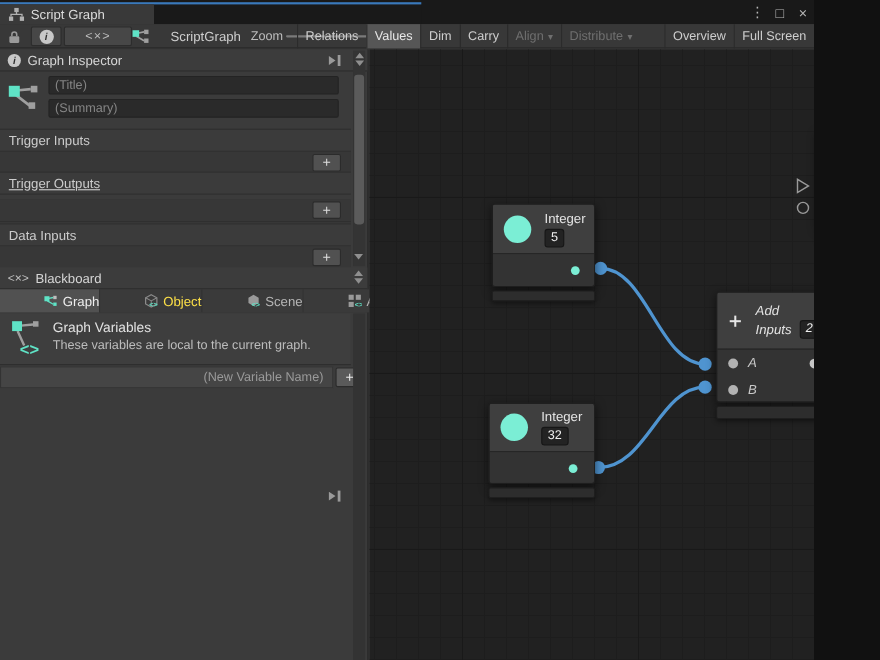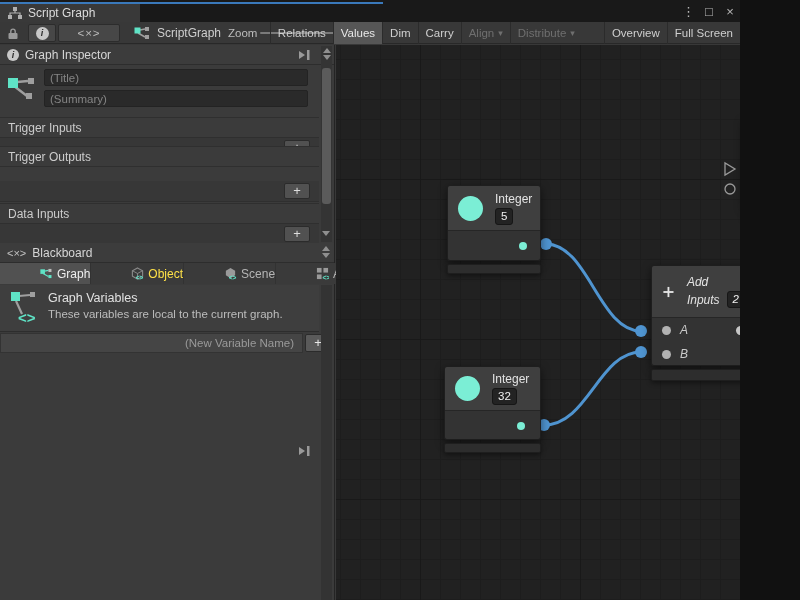--- a/index.html
+++ b/index.html
@@ -16,21 +16,21 @@
   .win-controls span { cursor:default; width:12px; text-align:center; }
 
   
   .toolbar { position:absolute; top:22px; left:0; right:0; height:22px; background:#383838; border-bottom:1px solid #282828; }
   .tbtn { display:flex; align-items:center; justify-content:center; height:22px; color:#cfcfcf; font-size:11.5px; }
   .lock-cell { position:absolute; left:0; top:0; width:26px; }
   .raised { background:#474747; border:1px solid #2c2c2c; border-radius:2px; position:absolute; top:2px; height:18px; }
   .info-btn { left:28px; width:28px; }
   .anglex-btn { left:58px; width:62px; color:#bdbdbd; letter-spacing:1px; }
   .info-circle { width:13px; height:13px; border-radius:50%; background:#c8c8c8; color:#2d2d2d; font-size:9px; font-weight:bold; display:flex; align-items:center; justify-content:center; font-style:italic; }
-  .breadcrumb { position:absolute; left:134px; top:0; height:22px; display:flex; align-items:center; gap:6px; color:#cfcfcf; }
+  .breadcrumb { position:absolute; left:120px; top:0; height:22px; display:flex; align-items:center; gap:18px; color:#cfcfcf; }
   .zoom-label { position:absolute; left:228px; top:0; height:22px; display:flex; align-items:center; color:#bdbdbd; font-size:11.5px; }
   .slider-track { position:absolute; left:260px; top:10px; width:90px; height:2px; background:#7a7a7a; border-radius:1px; }
   .slider-handle { position:absolute; left:341px; top:5px; width:12px; height:12px; border-radius:50%; background:#8f8f8f; }
   .zoom-value { position:absolute; left:358px; top:0; height:22px; display:flex; align-items:center; color:#bdbdbd; font-size:11px; }
   .tb-buttons { position:absolute; right:0; top:0; height:22px; display:flex; }
   .tb-buttons .tbtn { padding:0 7px; border-left:1px solid #2b2b2b; white-space:nowrap; }
   .tb-buttons .tbtn.active { background:#565656; color:#e8e8e8; }
   .tb-buttons .tbtn.disabled { color:#6f6f6f; }
   .tb-buttons .tbtn.group-gap { margin-left:22px; }
   .dd { font-size:9px; margin-left:4px; }
@@ -196,21 +196,21 @@
         </svg>
         <input class="field" style="top: 25px;" placeholder="(Summary)">
         <input class="field" style="top: 4px;" placeholder="(Title)">
       </div>
 
       <div class="sec-header" style="top:72px;">Trigger Inputs</div>
       <div class="sec-row" style="top:93px;">
         <div class="add-btn">+</div>
       </div>
 
-      <div class="sec-header" style="top:101px;">Trigger Outputs</div>
+      <div class="sec-header" style="top:111px;text-decoration:underline;">Trigger Outputs</div>
       <div class="sec-row" style="top:136px;">
         <div class="add-btn">+</div>
       </div>
 
       <div class="sec-header" style="top:158px;">Data Inputs</div>
       <div class="sec-row" style="top:179px;">
         <div class="add-btn">+</div>
       </div>
 
       <div class="panel-header" style="top:198px;">

